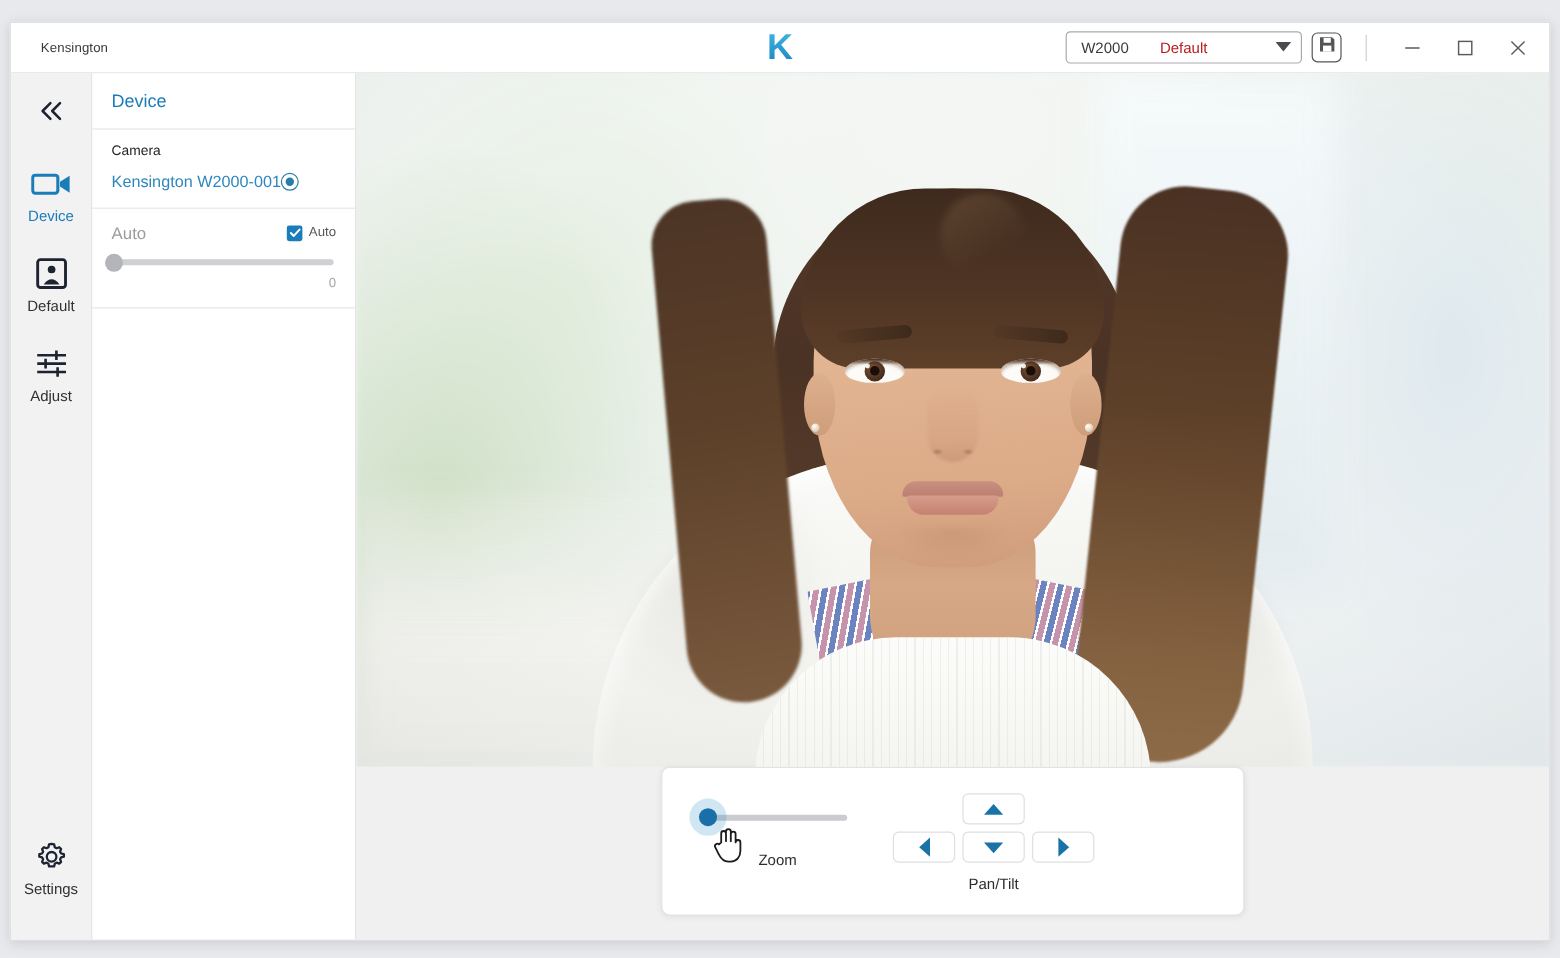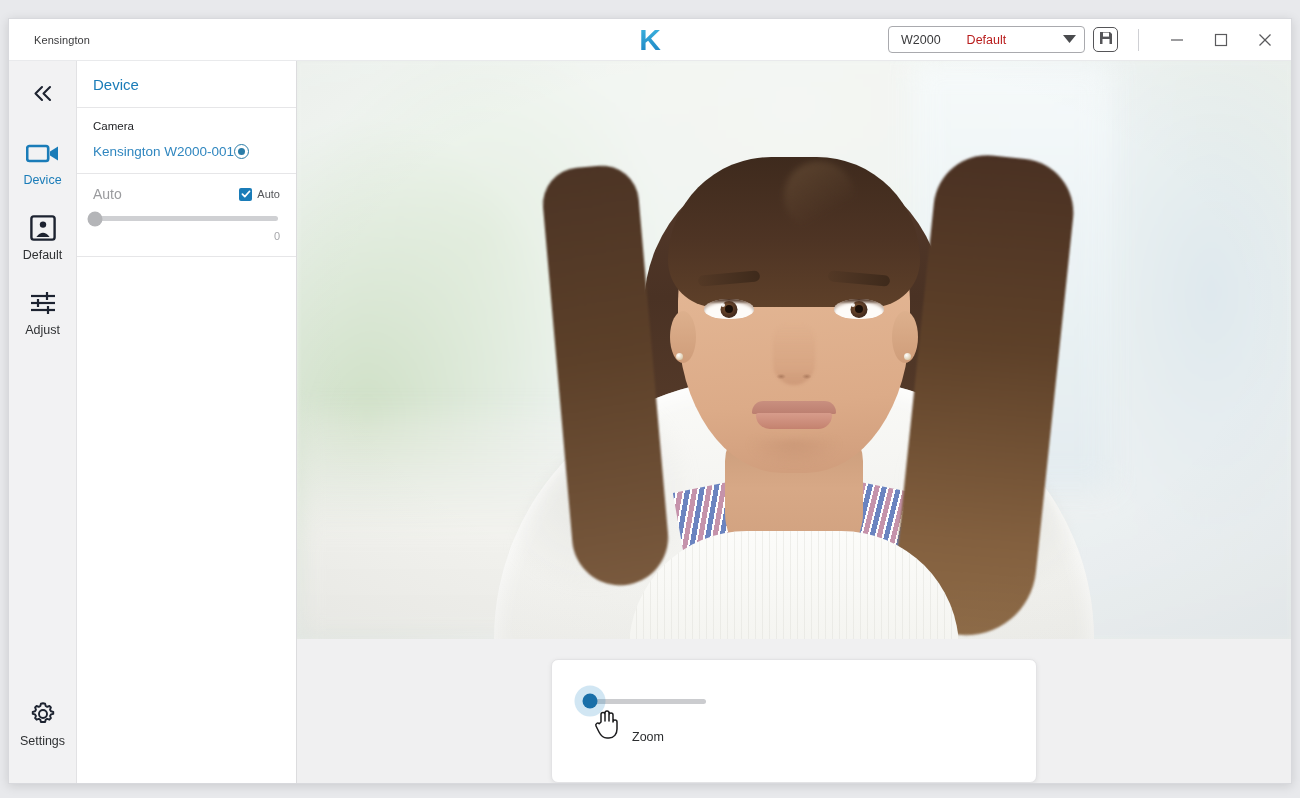--- a/index.html
+++ b/index.html
@@ -386,21 +386,21 @@
   #preview-vignette {
     position: absolute; inset: 0;
     background: radial-gradient(ellipse 78% 80% at 50% 46%, rgba(0,0,0,0) 58%, rgba(110,112,110,0.07) 100%);
     pointer-events: none;
   }
 
   
   #control-strip {
     flex: 1; position: relative;
     background: #f0f0f1;
-    display: flex; align-items: flex-end; justify-content: center;
+    display: flex; align-items: flex-start; justify-content: center;
   }
   #ptz-card {
     width: 486px; height: 124px;
     background: #ffffff;
     border: 1px solid #e3e3e5;
     border-radius: 7px;
     box-shadow: 0 1px 5px rgba(0,0,0,0.07);
     display: flex; align-items: center;
     padding: 0 26px;
     position: relative;
@@ -669,19 +669,40 @@
               <span id="zoom-handle" style="left: 0%;"></span>
               <span id="hand-cursor">
                 <svg width="26" height="32" viewBox="0 0 26 32">
                   <path d="M7 14 V6.5 a2 2 0 0 1 4 0 V13 V5 a2 2 0 0 1 4 0 V13 V7 a2 2 0 0 1 4 0 V14 a2 2 0 0 1 4 0 V21 c0 5-3 9-8 9 h-2 c-4 0-6-2-8-6 l-3-6 a2 2 0 0 1 3.2-2.3 Z" fill="#ffffff" stroke="#1b1b1d" stroke-width="1.5" stroke-linejoin="round"></path>
                 </svg>
               </span>
             </div>
             <div class="ptz-caption">Zoom</div>
           </div>
 
+          <div class="ptz-group" id="pan-tilt-group">
+            <div id="pan-tilt-pad">
+              <div class="dpad-row">
+                <div class="dpad-btn">
+                  <span class="tri tri-up"></span>
+                </div>
+              </div>
+              <div class="dpad-row">
+                <div class="dpad-btn">
+                  <span class="tri tri-left"></span>
+                </div>
+                <div class="dpad-btn">
+                  <span class="tri tri-down"></span>
+                </div>
+                <div class="dpad-btn">
+                  <span class="tri tri-right"></span>
+                </div>
+              </div>
+            </div>
+            <div class="ptz-caption">Pan/Tilt</div>
+          </div>
 
 
         </div>
       </div>
     </div>
   </div>
 </div>
 
 </body></html>

